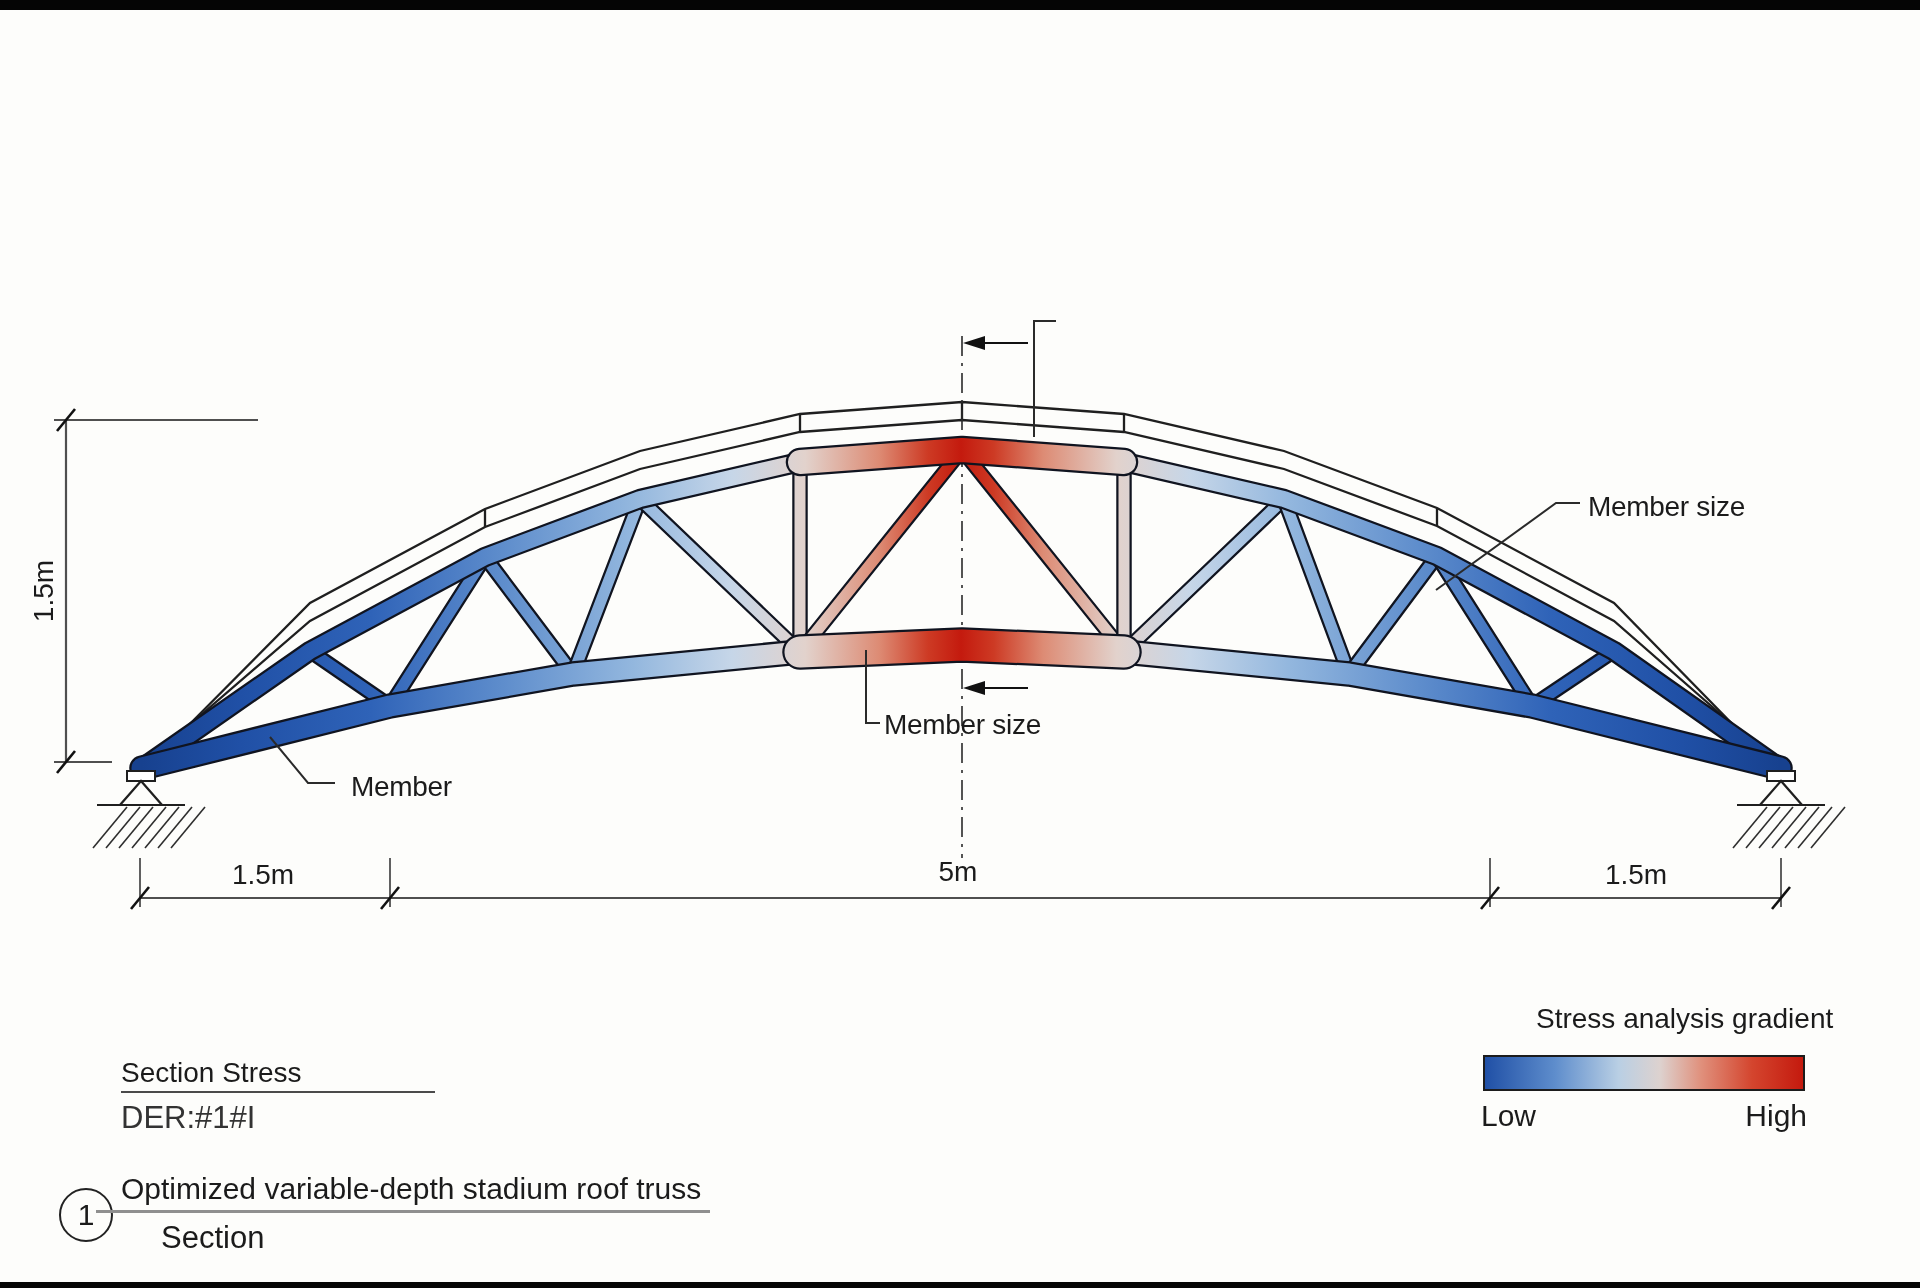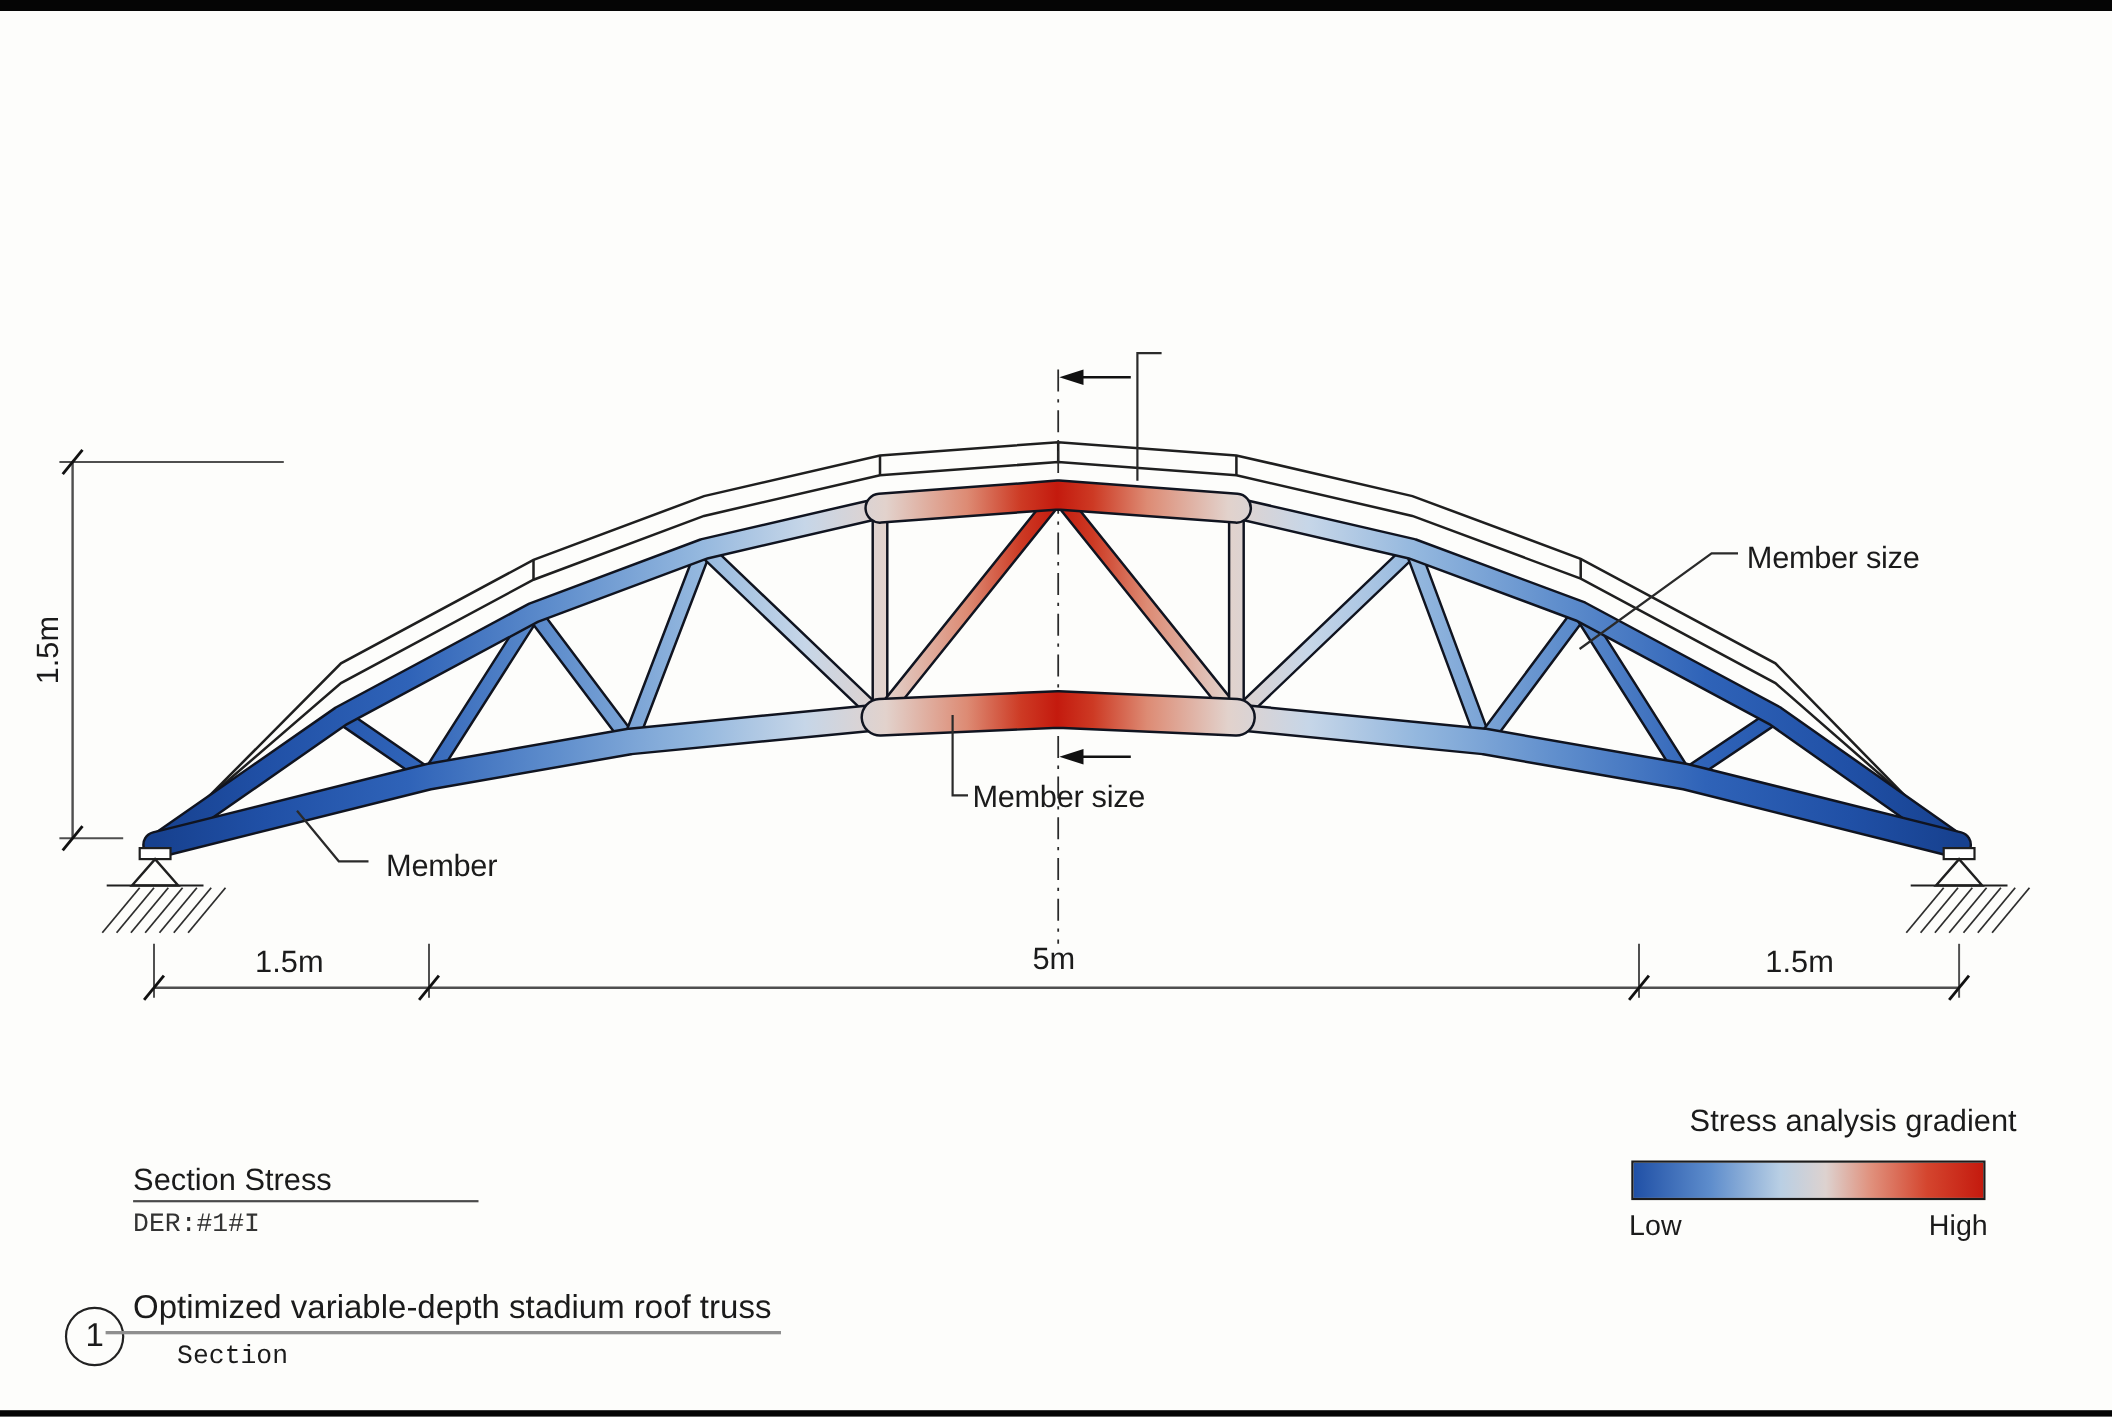--- a/index.html
+++ b/index.html
@@ -14,28 +14,28 @@
   .edge-bar.top{top:0;height:10px;}
   .edge-bar.bottom{bottom:0;height:6px;}
   #truss-svg{position:absolute;left:0;top:0;}
   .lbl{position:absolute;font-size:28px;letter-spacing:-0.3px;white-space:nowrap;line-height:35px;}
   .dim-lbl{position:absolute;font-size:28px;white-space:nowrap;transform:translateX(-50%);}
   .dim-left{position:absolute;font-size:28px;white-space:nowrap;
             transform:translate(-50%,-50%) rotate(-90deg);}
   .legend-title{position:absolute;font-size:28px;white-space:nowrap;}
   .legend-bar{position:absolute;width:322px;height:36px;border:2px solid #1c1c1c;box-sizing:border-box;}
   .legend-ends{position:absolute;width:326px;display:flex;justify-content:space-between;
-               font-size:26px;}
+               font-size:30px;}
   .tb-text{position:absolute;font-size:28px;white-space:nowrap;}
   .tb-rule{position:absolute;background:#4a4a4a;}
   .tb-rule.light{background:#8f8f8f;}
   .detail-circle{position:absolute;width:54px;height:54px;border:2.5px solid #222;
                  border-radius:50%;display:flex;align-items:center;justify-content:center;
                  font-size:30px;box-sizing:border-box;background:transparent;}
-  .sm{font-size:24px;font-family:Liberation Mono, monospace;}
+  .sm{font-size:31px;}
 </style>
 </head>
 <body>
 
 <div class="canvas">
 
   <div class="edge-bar top"></div>
   <div class="edge-bar bottom"></div>
 
   <svg id="truss-svg" width="1920" height="1288" viewBox="0 0 1920 1288">

